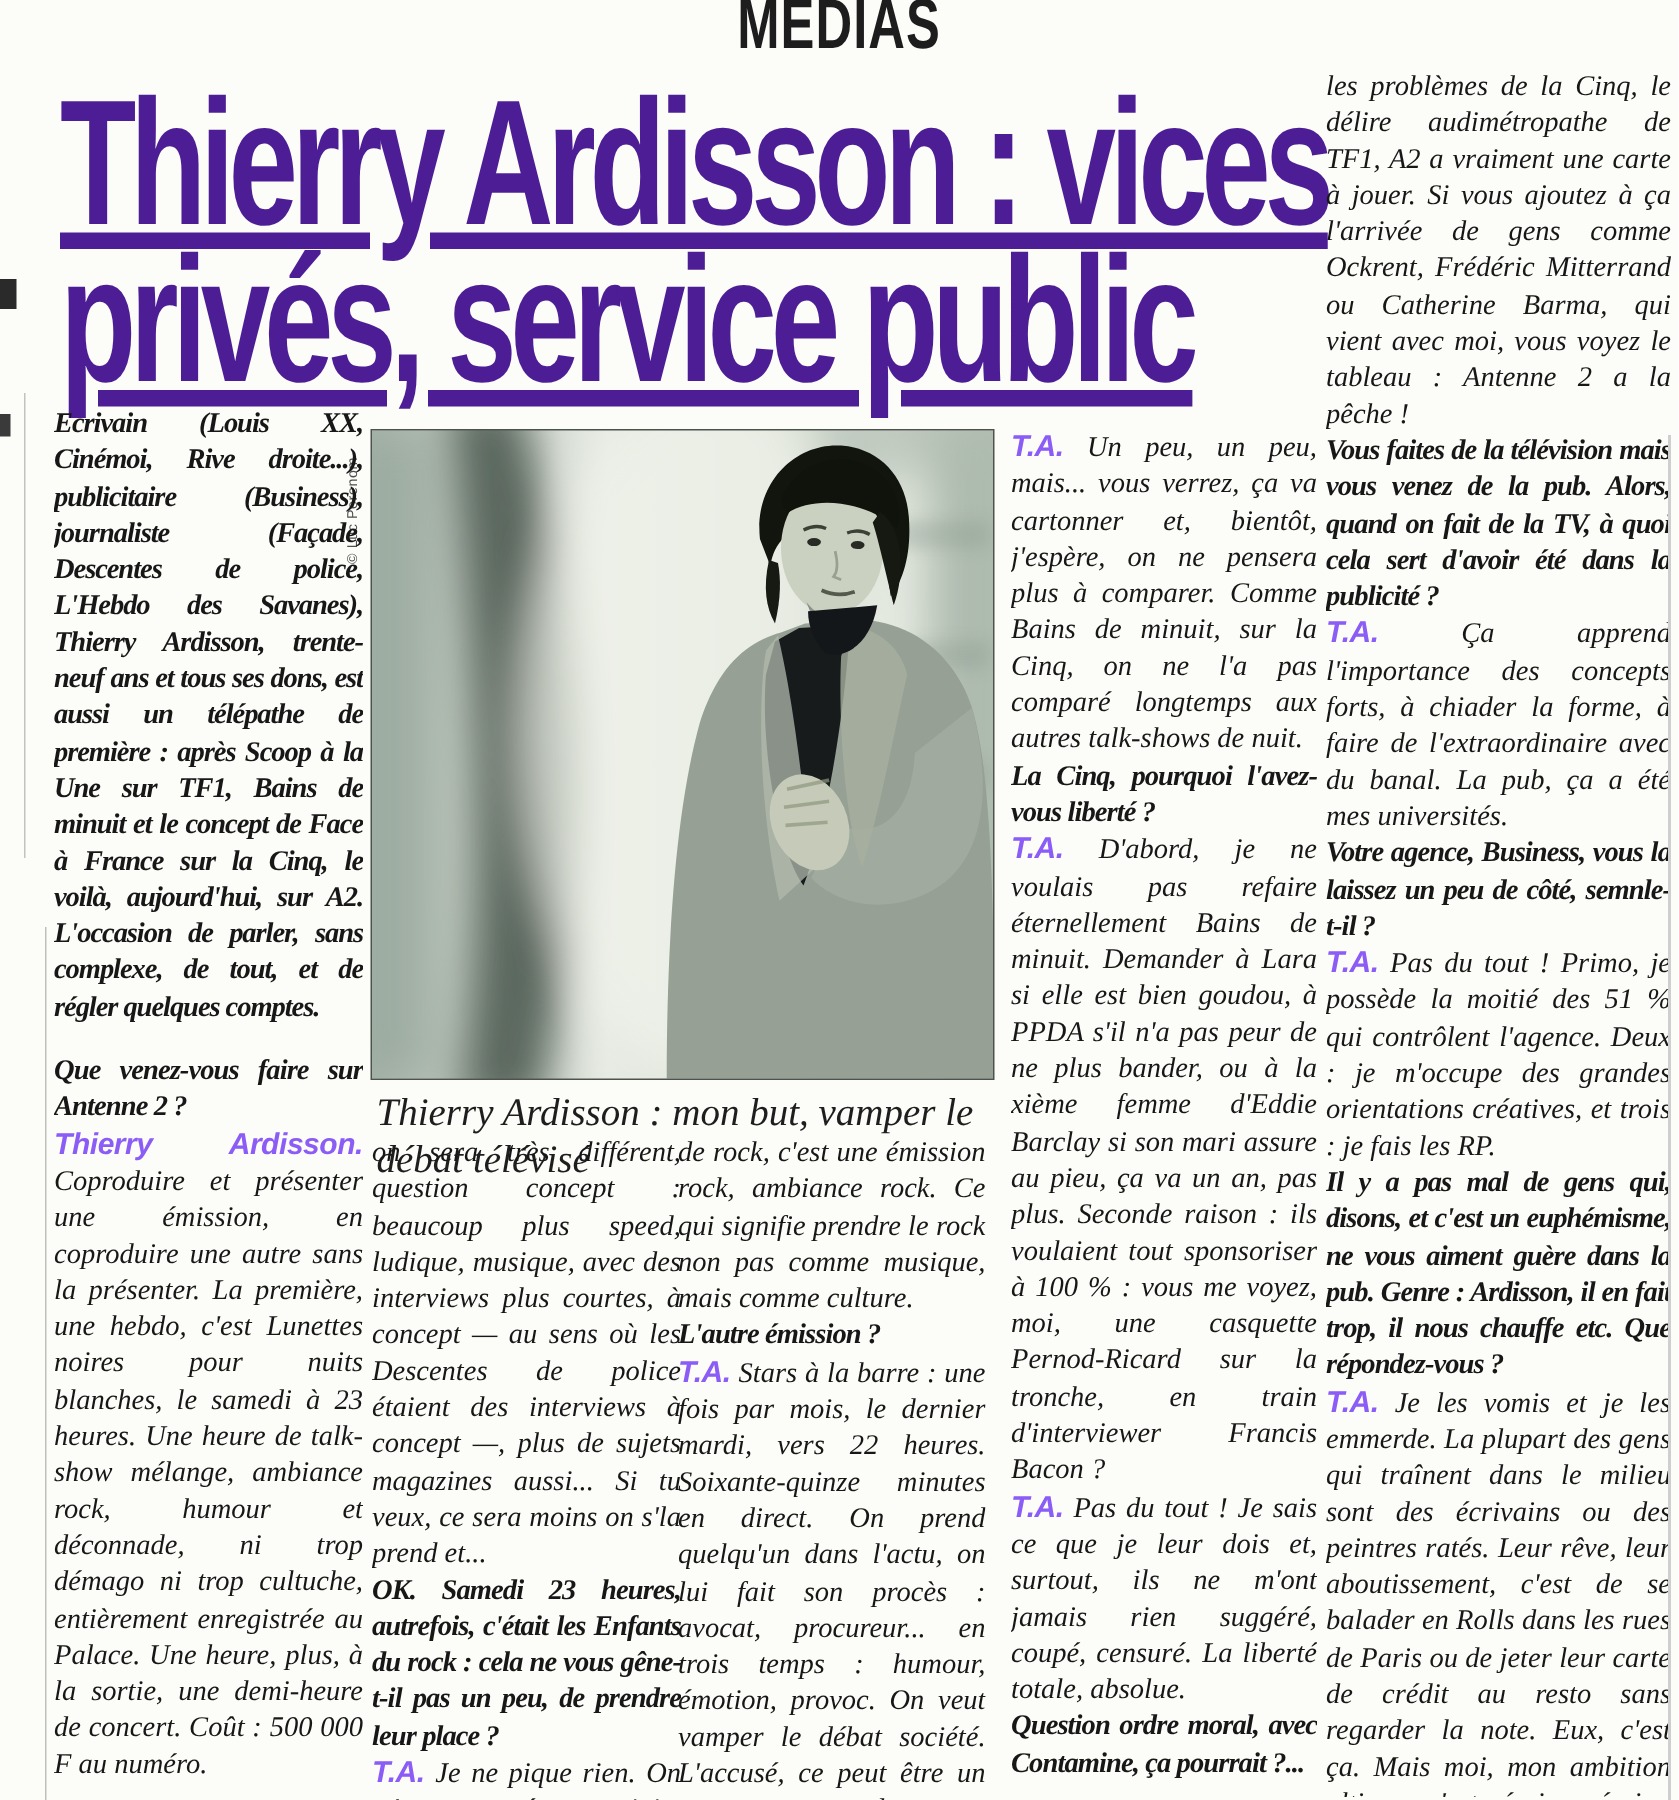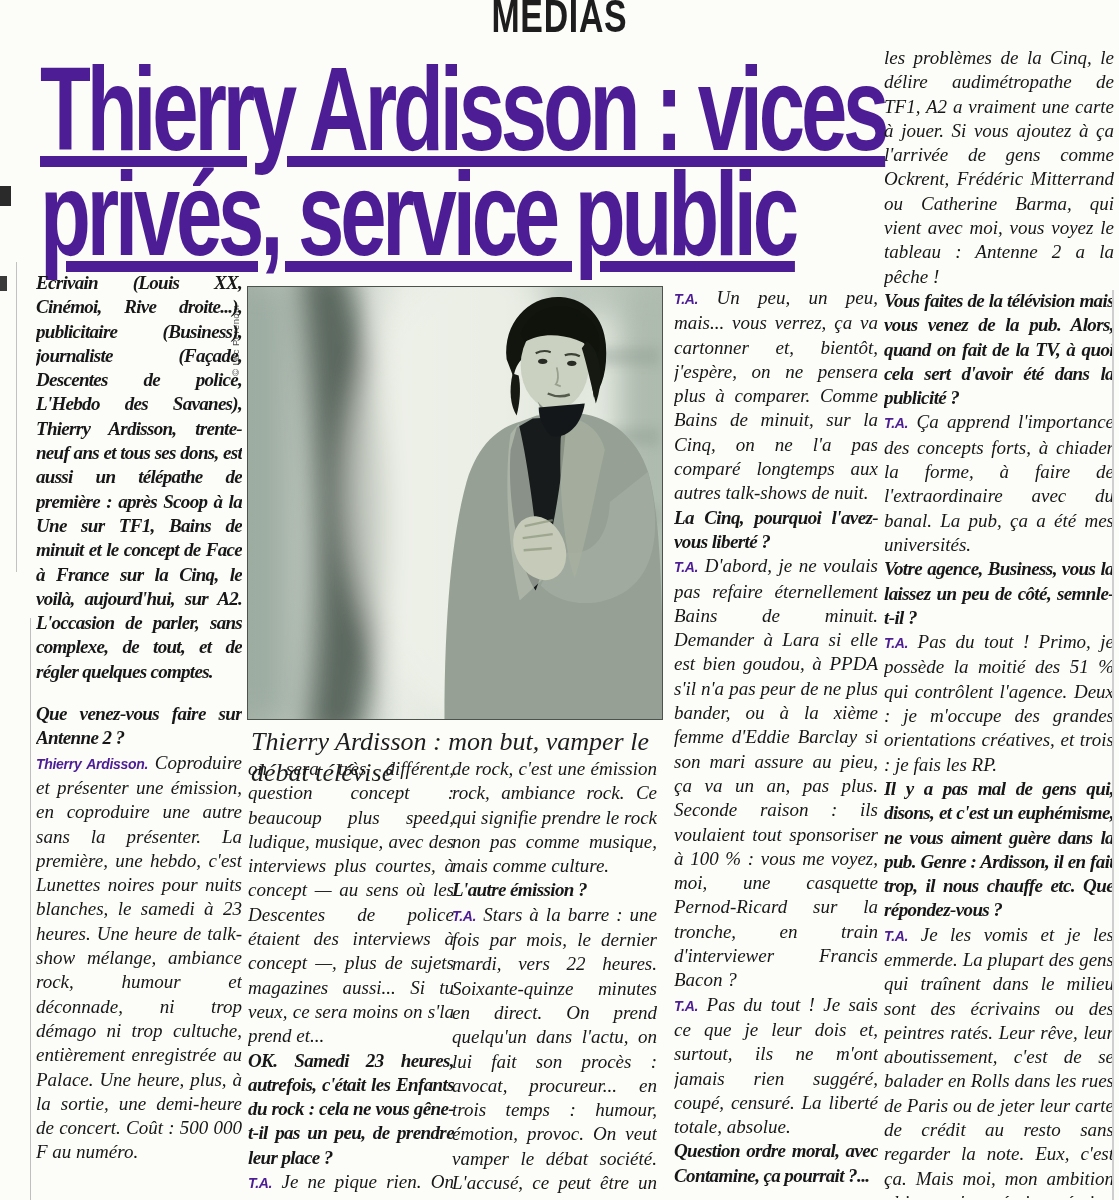--- a/index.html
+++ b/index.html
@@ -13,21 +13,21 @@
   
   .col{position:absolute;overflow:hidden;}
   #col1{left:36px;top:271px;width:206px;height:912px;}
   #col2{left:248px;top:757px;width:206px;height:443px;}
   #col3{left:452px;top:757px;width:205px;height:443px;}
   #col4{left:674px;top:286px;width:204px;height:914px;}
   #col5{left:884px;top:46px;width:230px;height:1152px;}
   .col p{margin:0;font-family:"Liberation Serif",serif;font-size:19px;line-height:24.3px;text-align:justify;color:#171717;hyphens:auto;font-style:italic;}
   .q{font-family:"Liberation Sans",sans-serif;font-weight:bold;font-size:19.5px;line-height:23.5px;letter-spacing:-0.6px;margin:14px 0 3px;text-align:left;color:#0f0f0f;hyphens:none;}
   .q:first-child{margin-top:0;}
-  .speaker{font-family:"Liberation Sans",sans-serif;font-weight:bold;font-size:14px;letter-spacing:-0.3px;color:#4c1d95;}
+  .speaker{font-family:"Liberation Sans",sans-serif;font-weight:bold;font-size:20px;letter-spacing:-0.3px;color:#8b5cf6;}
   .intro{font-family:"Liberation Sans",sans-serif;font-weight:bold;font-size:21px;line-height:26.3px;letter-spacing:-0.7px;color:#121212;text-align:left;hyphens:none;}
   #col1 .qa-gap{height:18px;}
   
   #photo{position:absolute;left:248px;top:287px;width:414px;height:432px;outline:1px solid #4c524c;background:#cdd6cd;}
   #photo svg{display:block;width:100%;height:100%;}
   #caption{position:absolute;left:251px;top:726px;width:430px;font-family:"Liberation Serif",serif;font-style:italic;font-size:26px;line-height:1.2;color:#1e1e1e;}
   #credit{position:absolute;left:230px;top:376px;width:90px;font-family:"Liberation Sans",sans-serif;font-size:9.5px;letter-spacing:0.4px;color:#4e4e4e;transform:rotate(-90deg);transform-origin:0 0;white-space:nowrap;}
   
   .art{position:absolute;}
   #art1{left:0;top:186px;width:11px;height:20px;background:#2a2a2a;}

